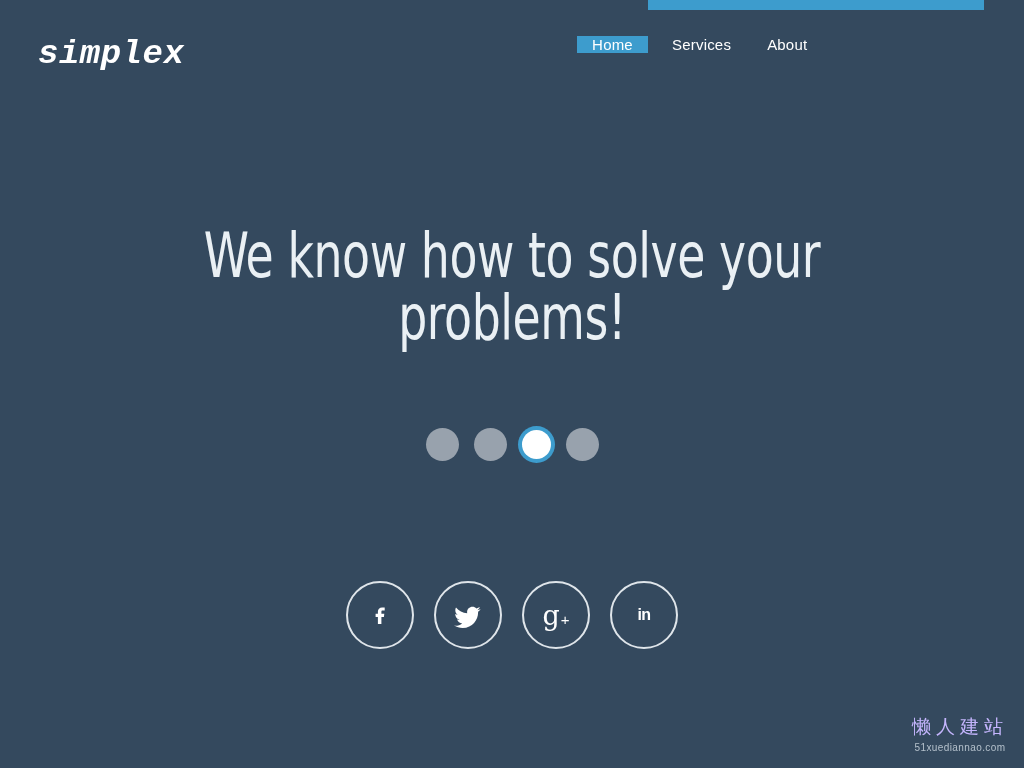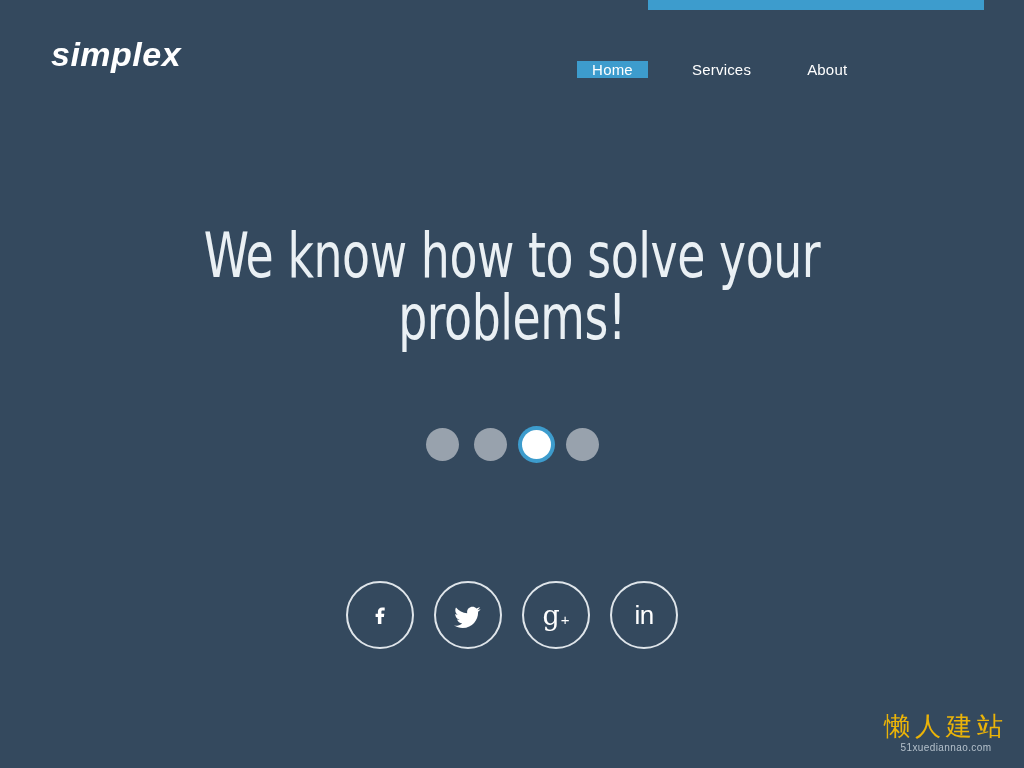--- a/index.html
+++ b/index.html
@@ -30,41 +30,40 @@
   
   .header {
     position: absolute;
     left: 0; top: 0;
     width: 1024px;
     height: 100px;
   }
 
   .logo {
     position: absolute;
-    left: 51px;
+    left: 38px;
     top: 30px;
     color: #ffffff;
-    font-family: Liberation Sans, sans-serif;
+    font-family: Liberation Mono, monospace;
     font-style: italic;
     font-weight: 700;
     font-size: 34px;
     letter-spacing: 0.5px;
     line-height: 48px;
     user-select: none;
   }
 
   
   .nav {
     position: absolute;
     left: 577px;
     top: 10px;
     height: 68px;
     display: flex;
-    align-items: flex-end;
-    gap: 20px;
+    align-items: center;
   }
 
   .nav-item {
     display: flex;
     align-items: center;
     justify-content: center;
     color: #ffffff;
     font-size: 15px;
     font-family: "Liberation Sans", sans-serif;
     letter-spacing: 0.2px;
@@ -164,22 +163,22 @@
   
   .watermark {
     position: absolute;
     right: 16px;
     bottom: 12px;
     text-align: center;
     user-select: none;
   }
 
   .watermark-cn {
-    color: #eab308;
-    font-size: 26px;
+    color: #c4b5fd;
+    font-size: 19px;
     letter-spacing: 5px;
     font-family: "DejaVu Sans", sans-serif;
     line-height: 26px;
   }
 
   .watermark-url {
     color: #b4c0cb;
     font-size: 10px;
     letter-spacing: 0.4px;
     font-family: "Liberation Sans", sans-serif;
@@ -235,21 +234,21 @@
   </a>
 
   <a class="social-link" href="#">
     <span style="display:flex;align-items:baseline;">
       <span style="font-family:'DejaVu Serif',serif;font-size:27px;color:#ffffff;line-height:1;">g</span>
       <span style="font-family:'Liberation Sans',sans-serif;font-size:15px;color:#ffffff;line-height:1;margin-left:1px;">+</span>
     </span>
   </a>
 
   <a class="social-link" href="#">
-    <span style="font-family:'Liberation Sans',sans-serif;font-weight:400;font-size:26px;color:#ffffff;line-height:1;letter-spacing:-0.5px;">in</span>
+    <span style="font-family:'Liberation Sans',sans-serif;font-weight:700;font-size:16px;color:#ffffff;line-height:1;letter-spacing:-0.5px;">in</span>
   </a>
 
 </div>
 
 <div class="watermark">
   <div class="watermark-cn">懒人建站</div>
   <div class="watermark-url">51xuediannao.com</div>
 </div>
 
 </body></html>

